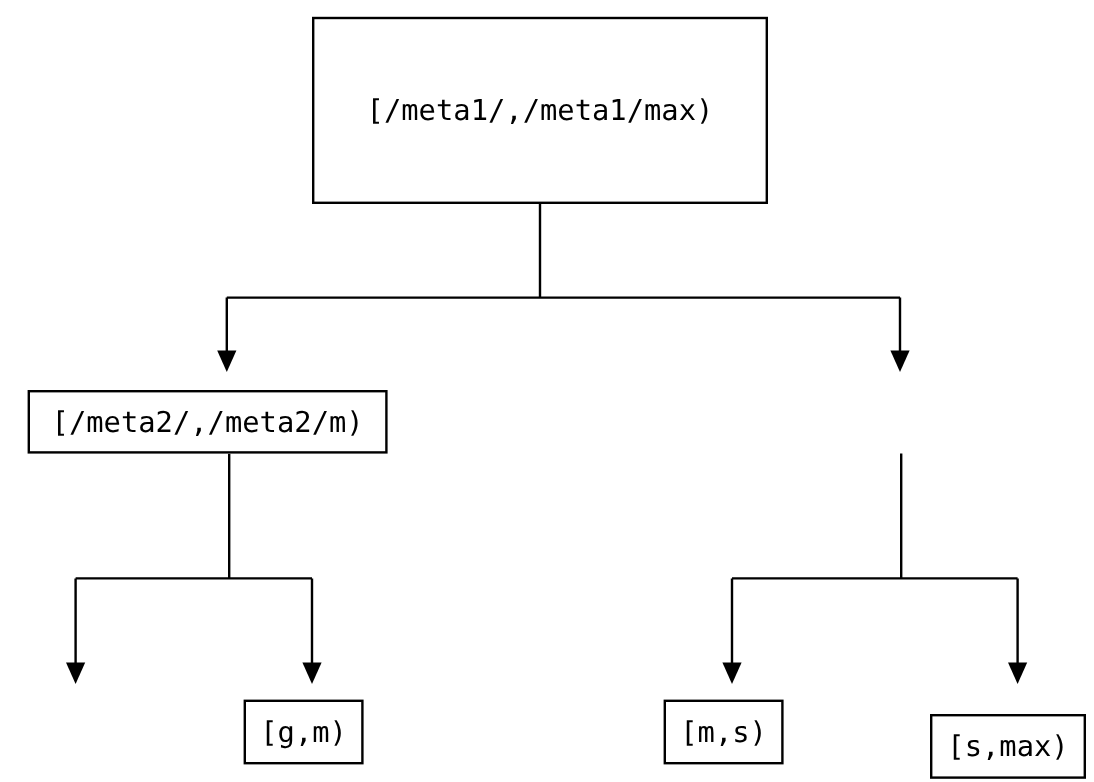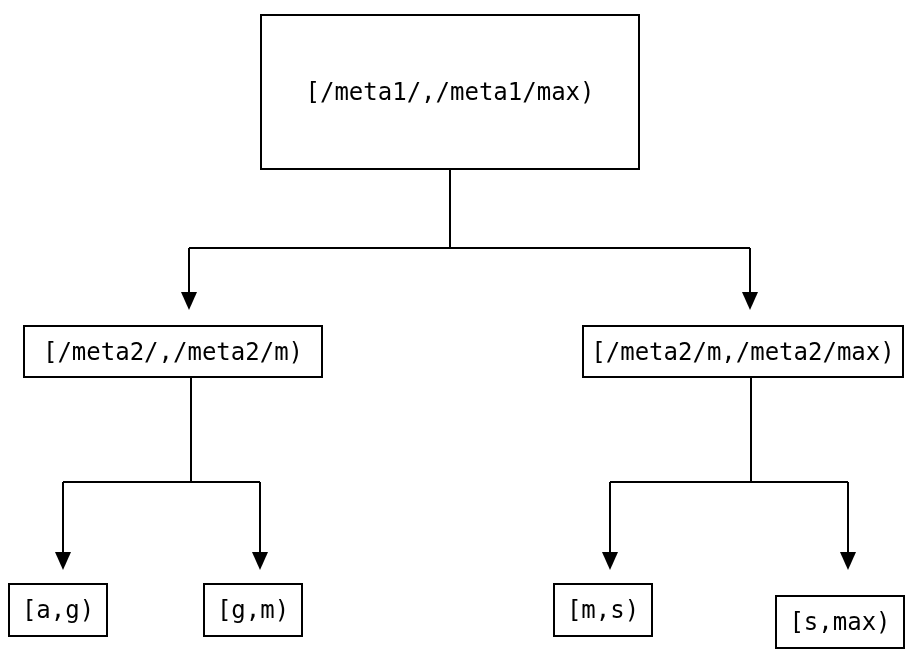--- a/index.html
+++ b/index.html
@@ -66,27 +66,21 @@
   </svg>
 
   <div class="node node-root">
     <span>[/meta1/,/meta1/max)</span>
   </div>
 
   <div class="node node-l2a">
     <span>[/meta2/,/meta2/m)</span>
   </div>
 
-  <div class="node node-l2b">
-    <span>[/meta2/m,/meta2/max)</span>
-  </div>
 
-  <div class="node node-leaf0">
-    <span>[a,g)</span>
-  </div>
 
   <div class="node node-leaf1">
     <span>[g,m)</span>
   </div>
 
   <div class="node node-leaf2">
     <span>[m,s)</span>
   </div>
 
   <div class="node node-leaf3">

